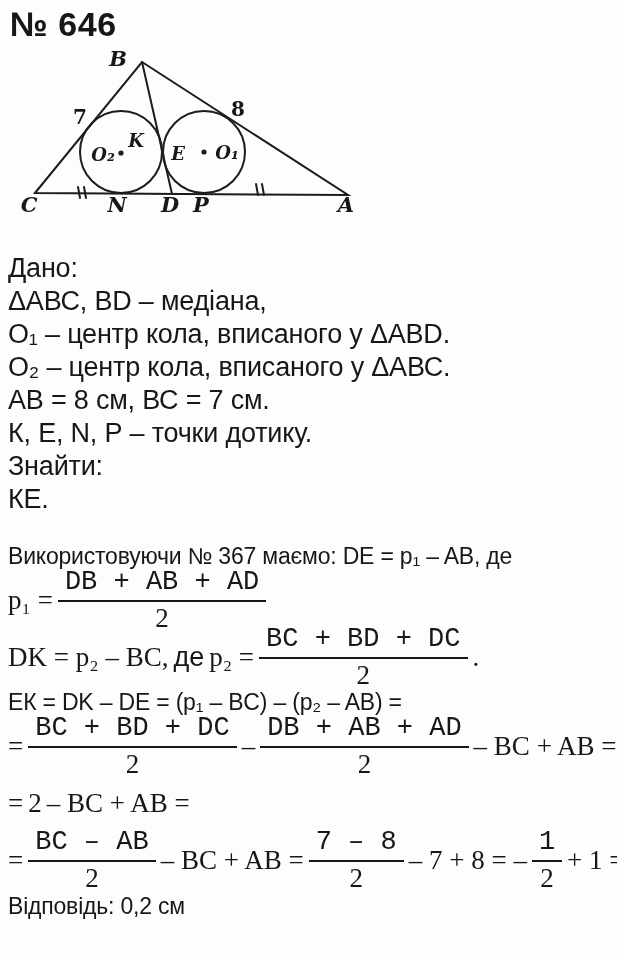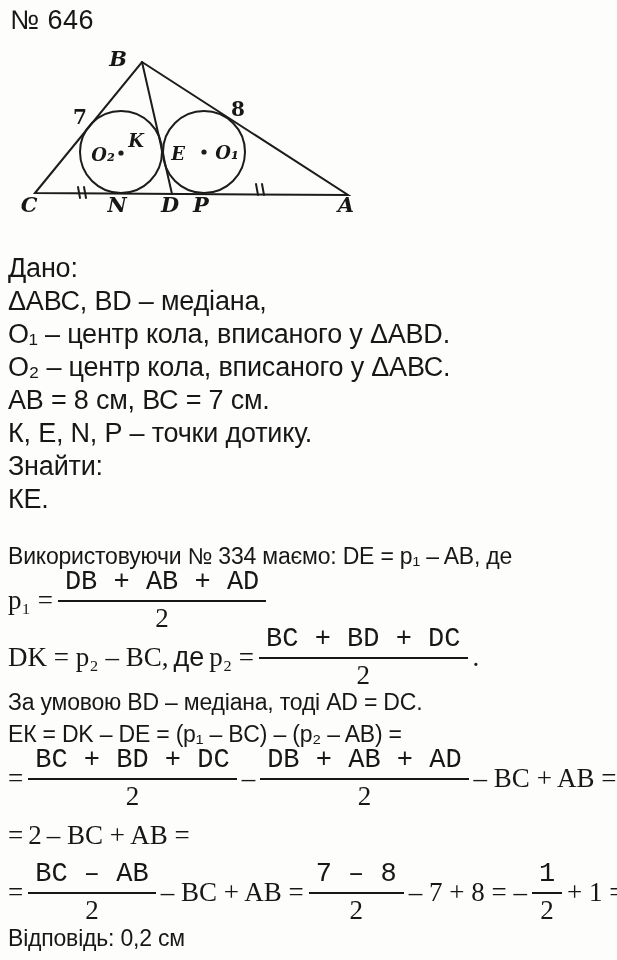--- a/index.html
+++ b/index.html
@@ -3,21 +3,21 @@
 <meta charset="utf-8">
 <style>
   html,body{margin:0;padding:0;}
   body{
     width:617px;height:960px;position:relative;overflow:hidden;
     background:#fdfdfb;color:#171717;
     font-family:"Liberation Sans","DejaVu Sans",sans-serif;
   }
   .hdr{
     position:absolute;left:10px;top:5px;
-    font-size:27px;font-weight:normal;letter-spacing:.5px;
+    font-size:34px;font-weight:bold;letter-spacing:.5px;
   }
   .fig{position:absolute;left:6px;top:40px;}
   .fig text{fill:#171717;}
   .vlab{font-family:"DejaVu Serif","Liberation Serif",serif;font-style:italic;font-weight:bold;font-size:21px;}
   .slab{font-family:"DejaVu Serif","Liberation Serif",serif;font-style:italic;font-weight:bold;font-size:18px;}
   .nlab{font-family:"DejaVu Serif","Liberation Serif",serif;font-weight:bold;font-size:20px;}
   .given{
     position:absolute;left:8px;top:252px;
     font-size:27px;line-height:33px;letter-spacing:-0.2px;
   }
@@ -71,42 +71,41 @@
   <div>О₁ – центр кола, вписаного у ΔАВD.</div>
   <div>О₂ – центр кола, вписаного у ΔАВС.</div>
   <div>АВ = 8 см, ВС = 7 см.</div>
   <div>К, Е, N, Р – точки дотику.</div>
   <div>Знайти:</div>
   <div>КЕ.</div>
 </div>
 
 <div class="sol">
 
-  <div class="sline">Використовуючи № 334 маємо: DE = p₁ – AB, де</div>
+  <div class="sline">Використовуючи № 367 маємо: DE = p₁ – AB, де</div>
 
   <div class="mrow">
     <span>p₁ =</span>
     <span class="frac">
       <span class="num">DB + AB + AD</span>
       <span class="den">2</span>
     </span>
   </div>
 
   <div class="mrow">
     <span>DK = p₂ – BC,</span>
     <span class="sans">де</span>
     <span>p₂ =</span>
     <span class="frac">
       <span class="num">BC + BD + DC</span>
       <span class="den">2</span>
     </span>
     <span>.</span>
   </div>
 
-  <div class="sline">За умовою BD – медіана, тоді AD = DC.</div>
 
   <div class="sline">ЕК = DK – DE = (p₁ – BC) – (p₂ – AB) =</div>
 
   <div class="mrow">
     <span>=</span>
     <span class="frac">
       <span class="num">BC + BD + DC</span>
       <span class="den">2</span>
     </span>
     <span>–</span>

